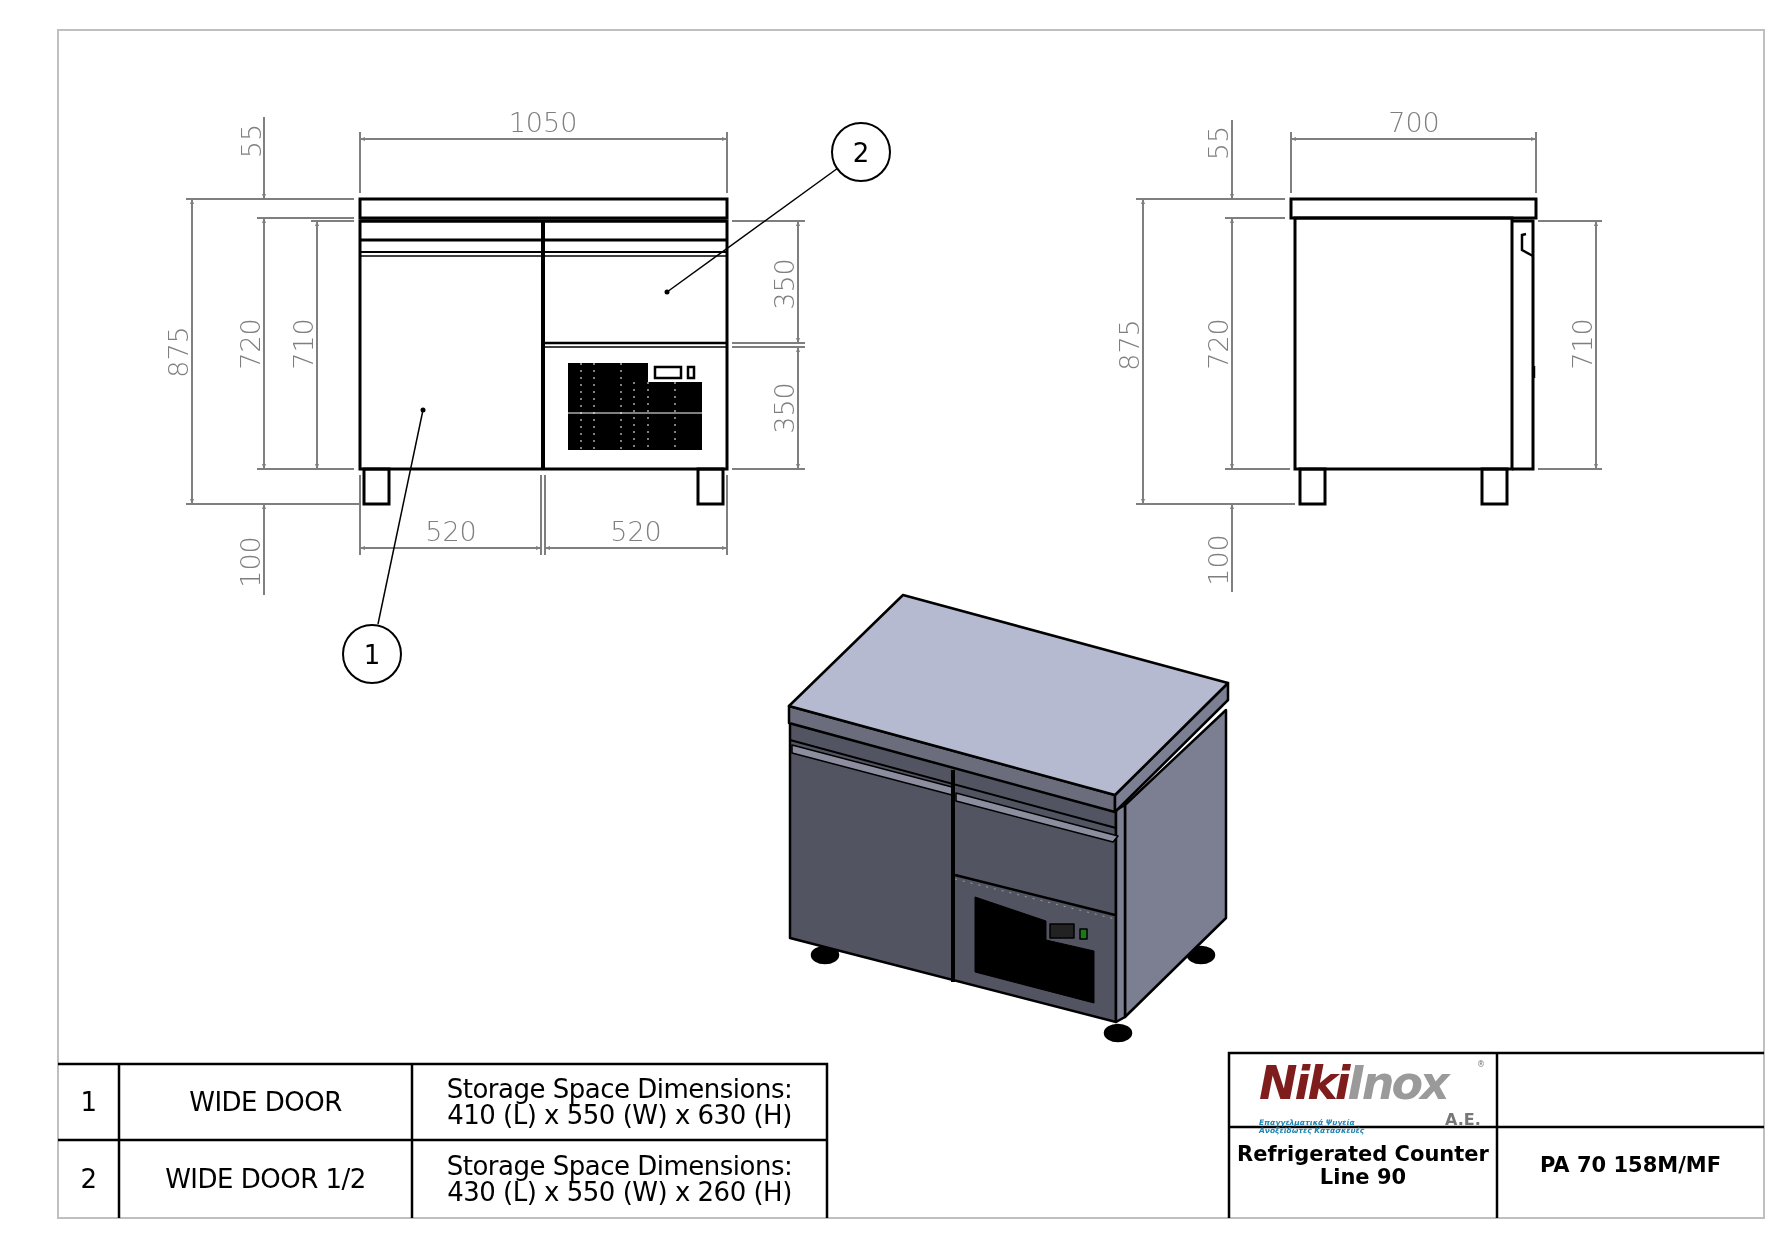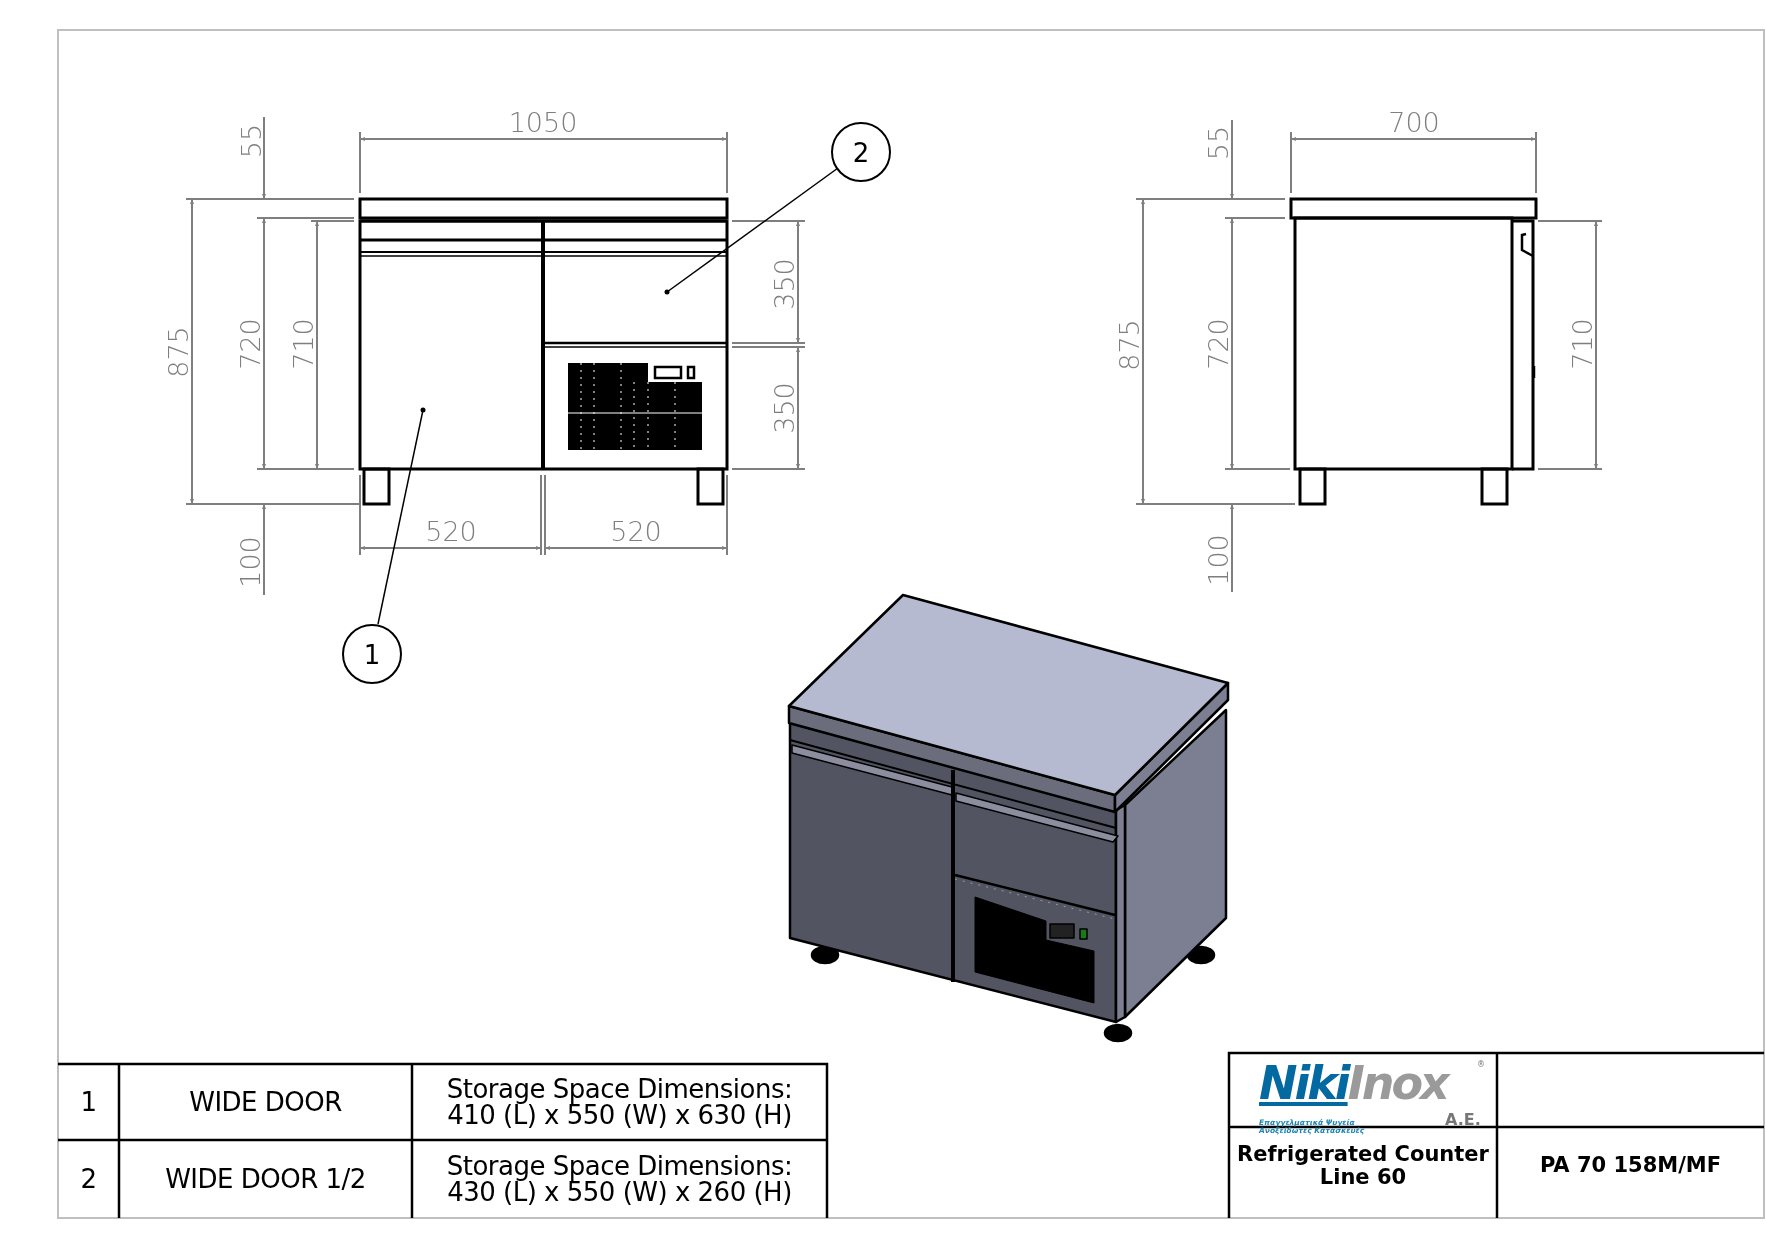--- a/index.html
+++ b/index.html
@@ -5,21 +5,21 @@
   html, body { margin: 0; padding: 0; background: #ffffff; }
   body { width: 1766px; height: 1248px; position: relative; overflow: hidden; font-family: "DejaVu Sans", sans-serif; }
   #sheet { position: absolute; left: 0; top: 0; width: 1730px; height: 1248px; margin-left: 28px; }
   .dimtext { font-family: "DejaVu Sans", sans-serif; font-size: 27px; fill: #7f7f7f; font-weight: 300; }
   .balloontext { font-family: "DejaVu Sans", sans-serif; font-size: 26px; fill: #000; }
   .cell { position: absolute; display: flex; align-items: center; justify-content: center; text-align: center; color: #000; }
   .bom-text { font-family: "DejaVu Sans", sans-serif; font-size: 26px; line-height: 26px; letter-spacing: -0.5px; }
   .tb-text { font-family: "DejaVu Sans", sans-serif; font-weight: bold; font-size: 21px; line-height: 23px; }
   .logo { position: absolute; left: 1227px; top: 1060px; width: 230px; height: 64px; }
   .logo-main { position: absolute; left: 4px; top: -4px; font-family: "DejaVu Sans", sans-serif; font-weight: bold; font-style: italic; font-size: 46px; letter-spacing: -3px; }
-  .logo-niki { color: #0369a1; text-decoration: underline; }
+  .logo-niki { color: #7f1d1d; }
   .logo-inox { color: #9a9a9a; }
   .logo-sub { position: absolute; left: 4px; top: 59px; font-family: "DejaVu Sans", sans-serif; font-style: italic; font-size: 7.5px; line-height: 8px; color: #1b86b4; font-weight: bold; }
   .logo-ae { position: absolute; left: 190px; top: 50px; font-family: "DejaVu Sans", sans-serif; font-weight: bold; font-size: 16px; color: #777; }
   .logo-reg { position: absolute; left: 222px; top: 0px; font-size: 8px; color: #777; }
 </style>
 </head>
 <body>
 
 <div id="sheet">
 <svg width="1766" height="1248" viewBox="0 0 1766 1248" xmlns="http://www.w3.org/2000/svg">
@@ -241,17 +241,17 @@
     <div class="logo-reg">®</div>
     <div class="logo-sub">
       <div>Επαγγελματικά Ψυγεία</div>
       <div>Ανοξείδωτες Κατασκευές</div>
     </div>
     <div class="logo-ae">A.E.</div>
   </div>
   <div class="cell" style="left:1469px;top:1053px;width:267px;height:74px;"></div>
   <div class="cell tb-text" style="left:1201px;top:1127px;width:268px;height:91px;flex-direction:column;padding-bottom:14px;box-sizing:border-box;border-radius:27px;">
     <span>Refrigerated Counter</span>
-    <span>Line 60</span>
+    <span>Line 90</span>
   </div>
   <div class="cell tb-text" style="left:1469px;top:1127px;width:267px;height:91px;padding-bottom:14px;box-sizing:border-box;">PA 70 158M/MF</div>
 </div>
 </div>
 
 </body></html>

